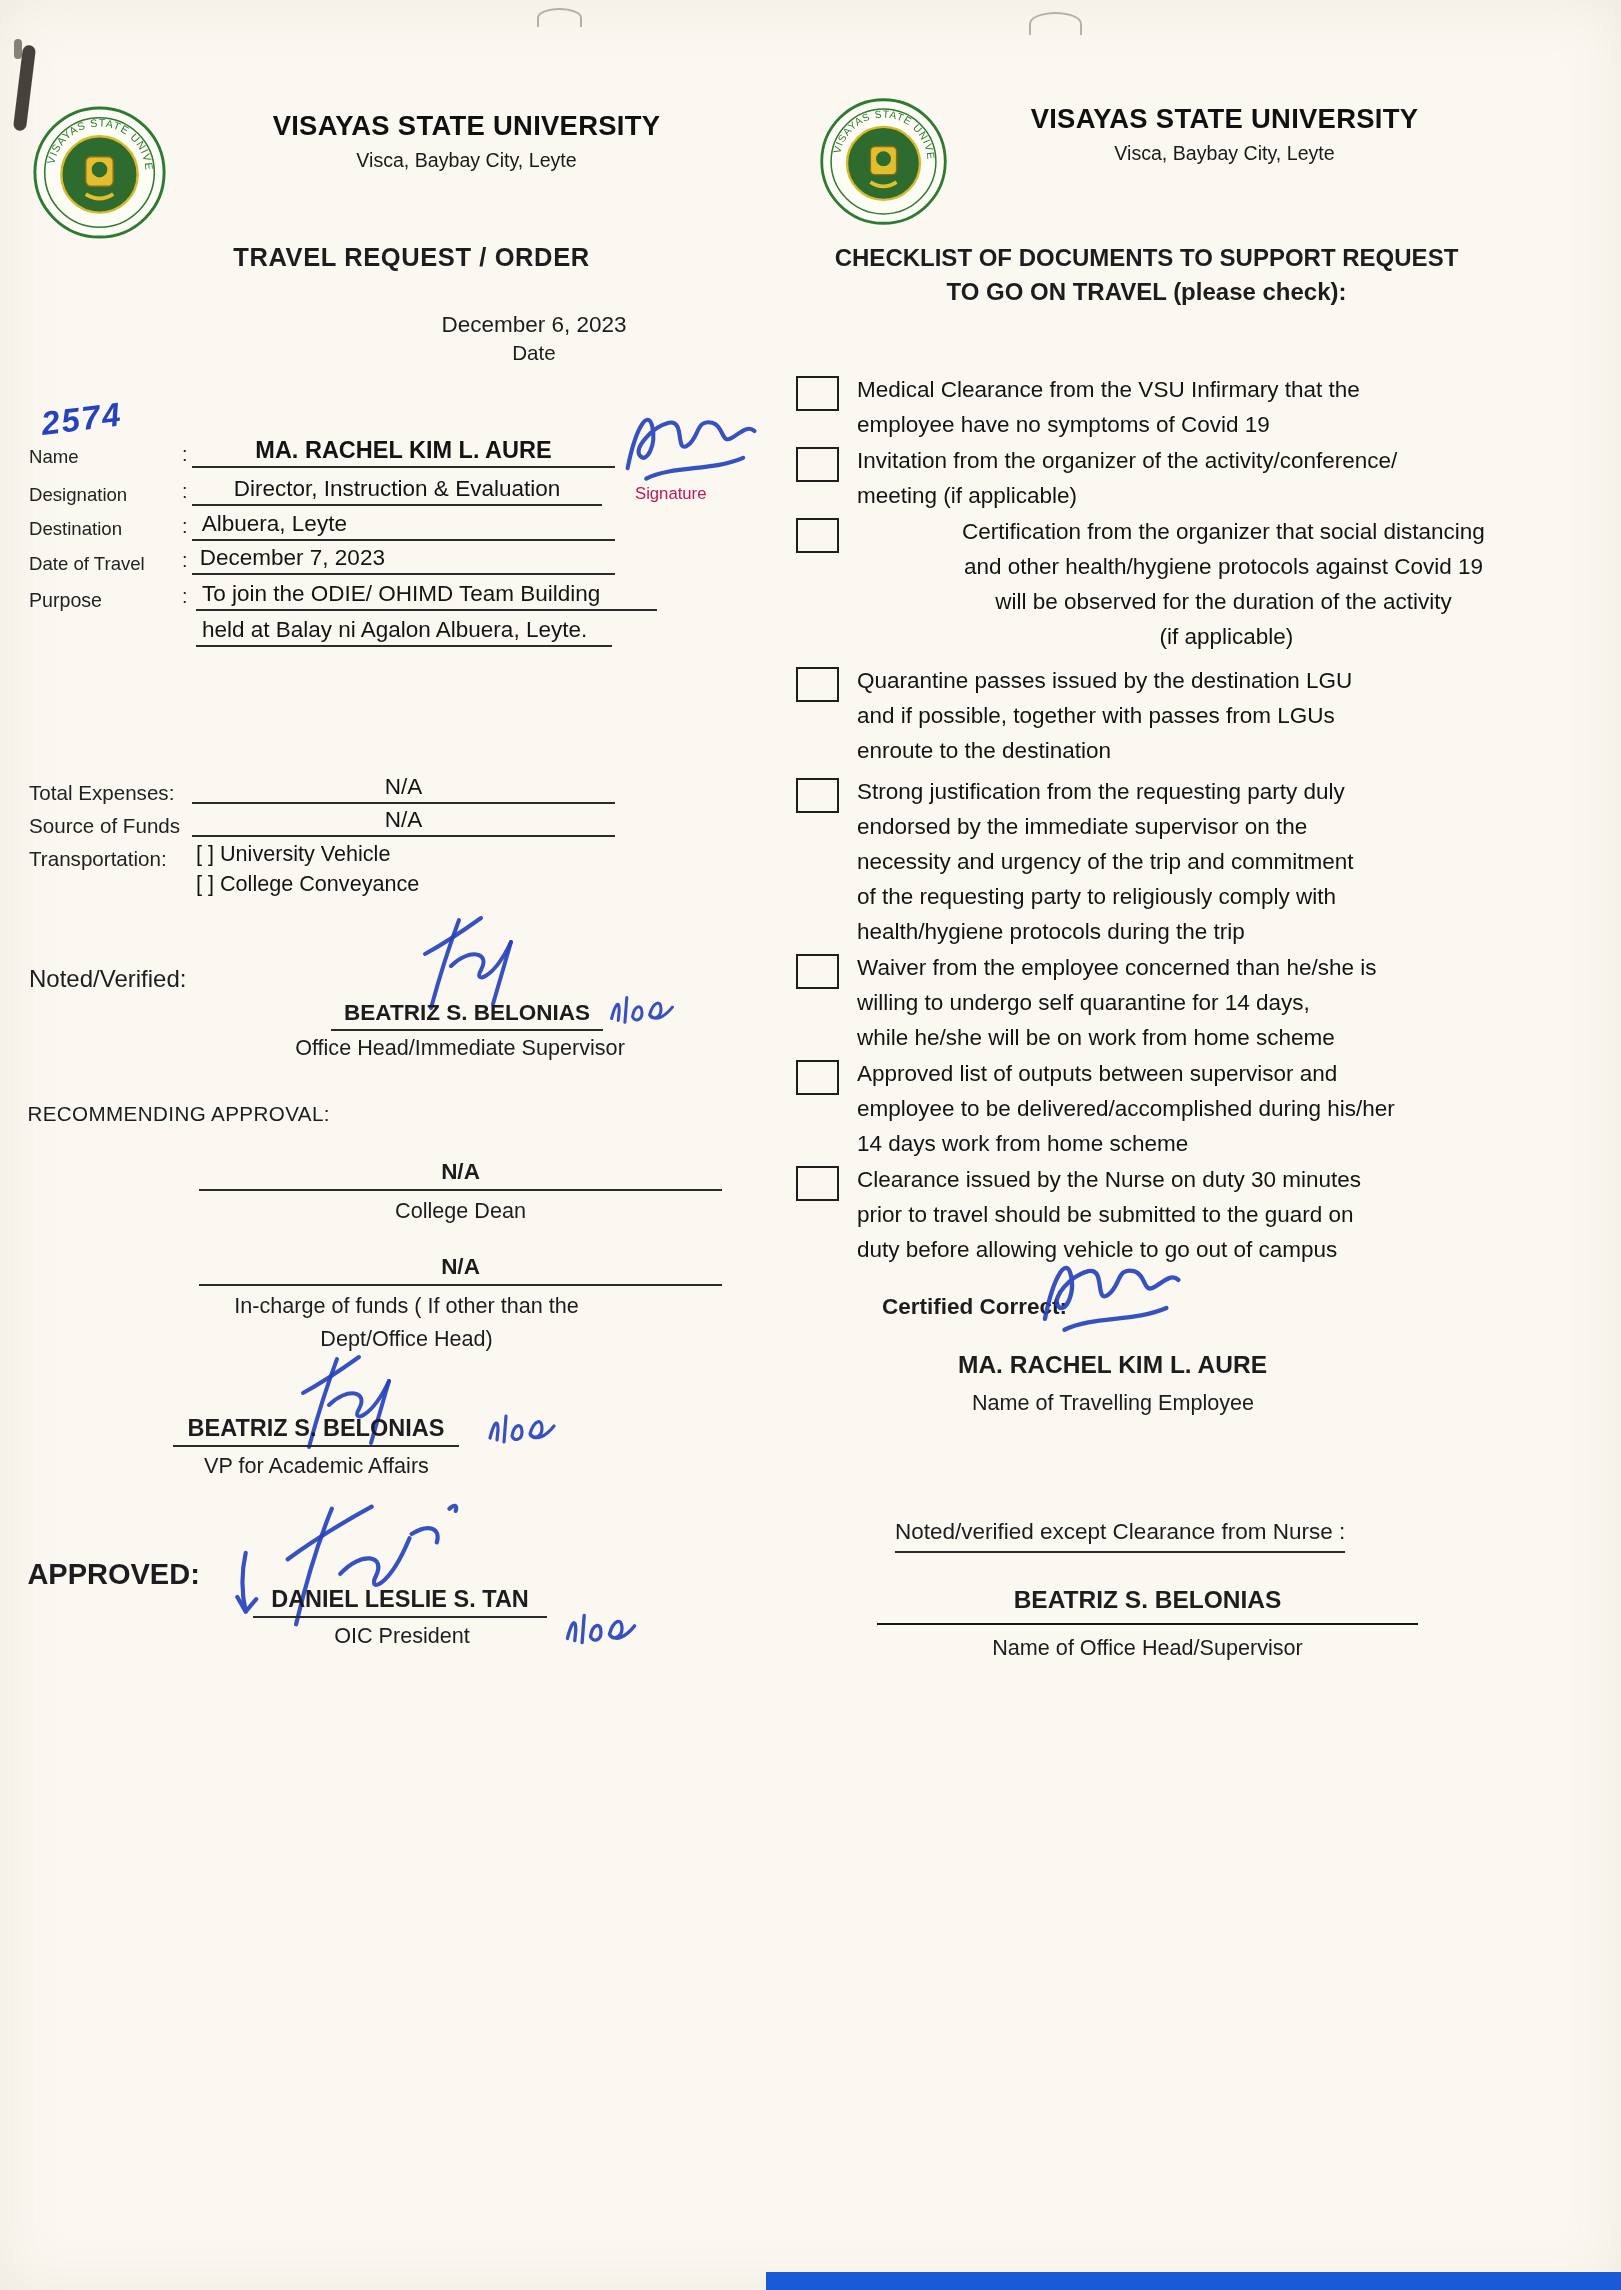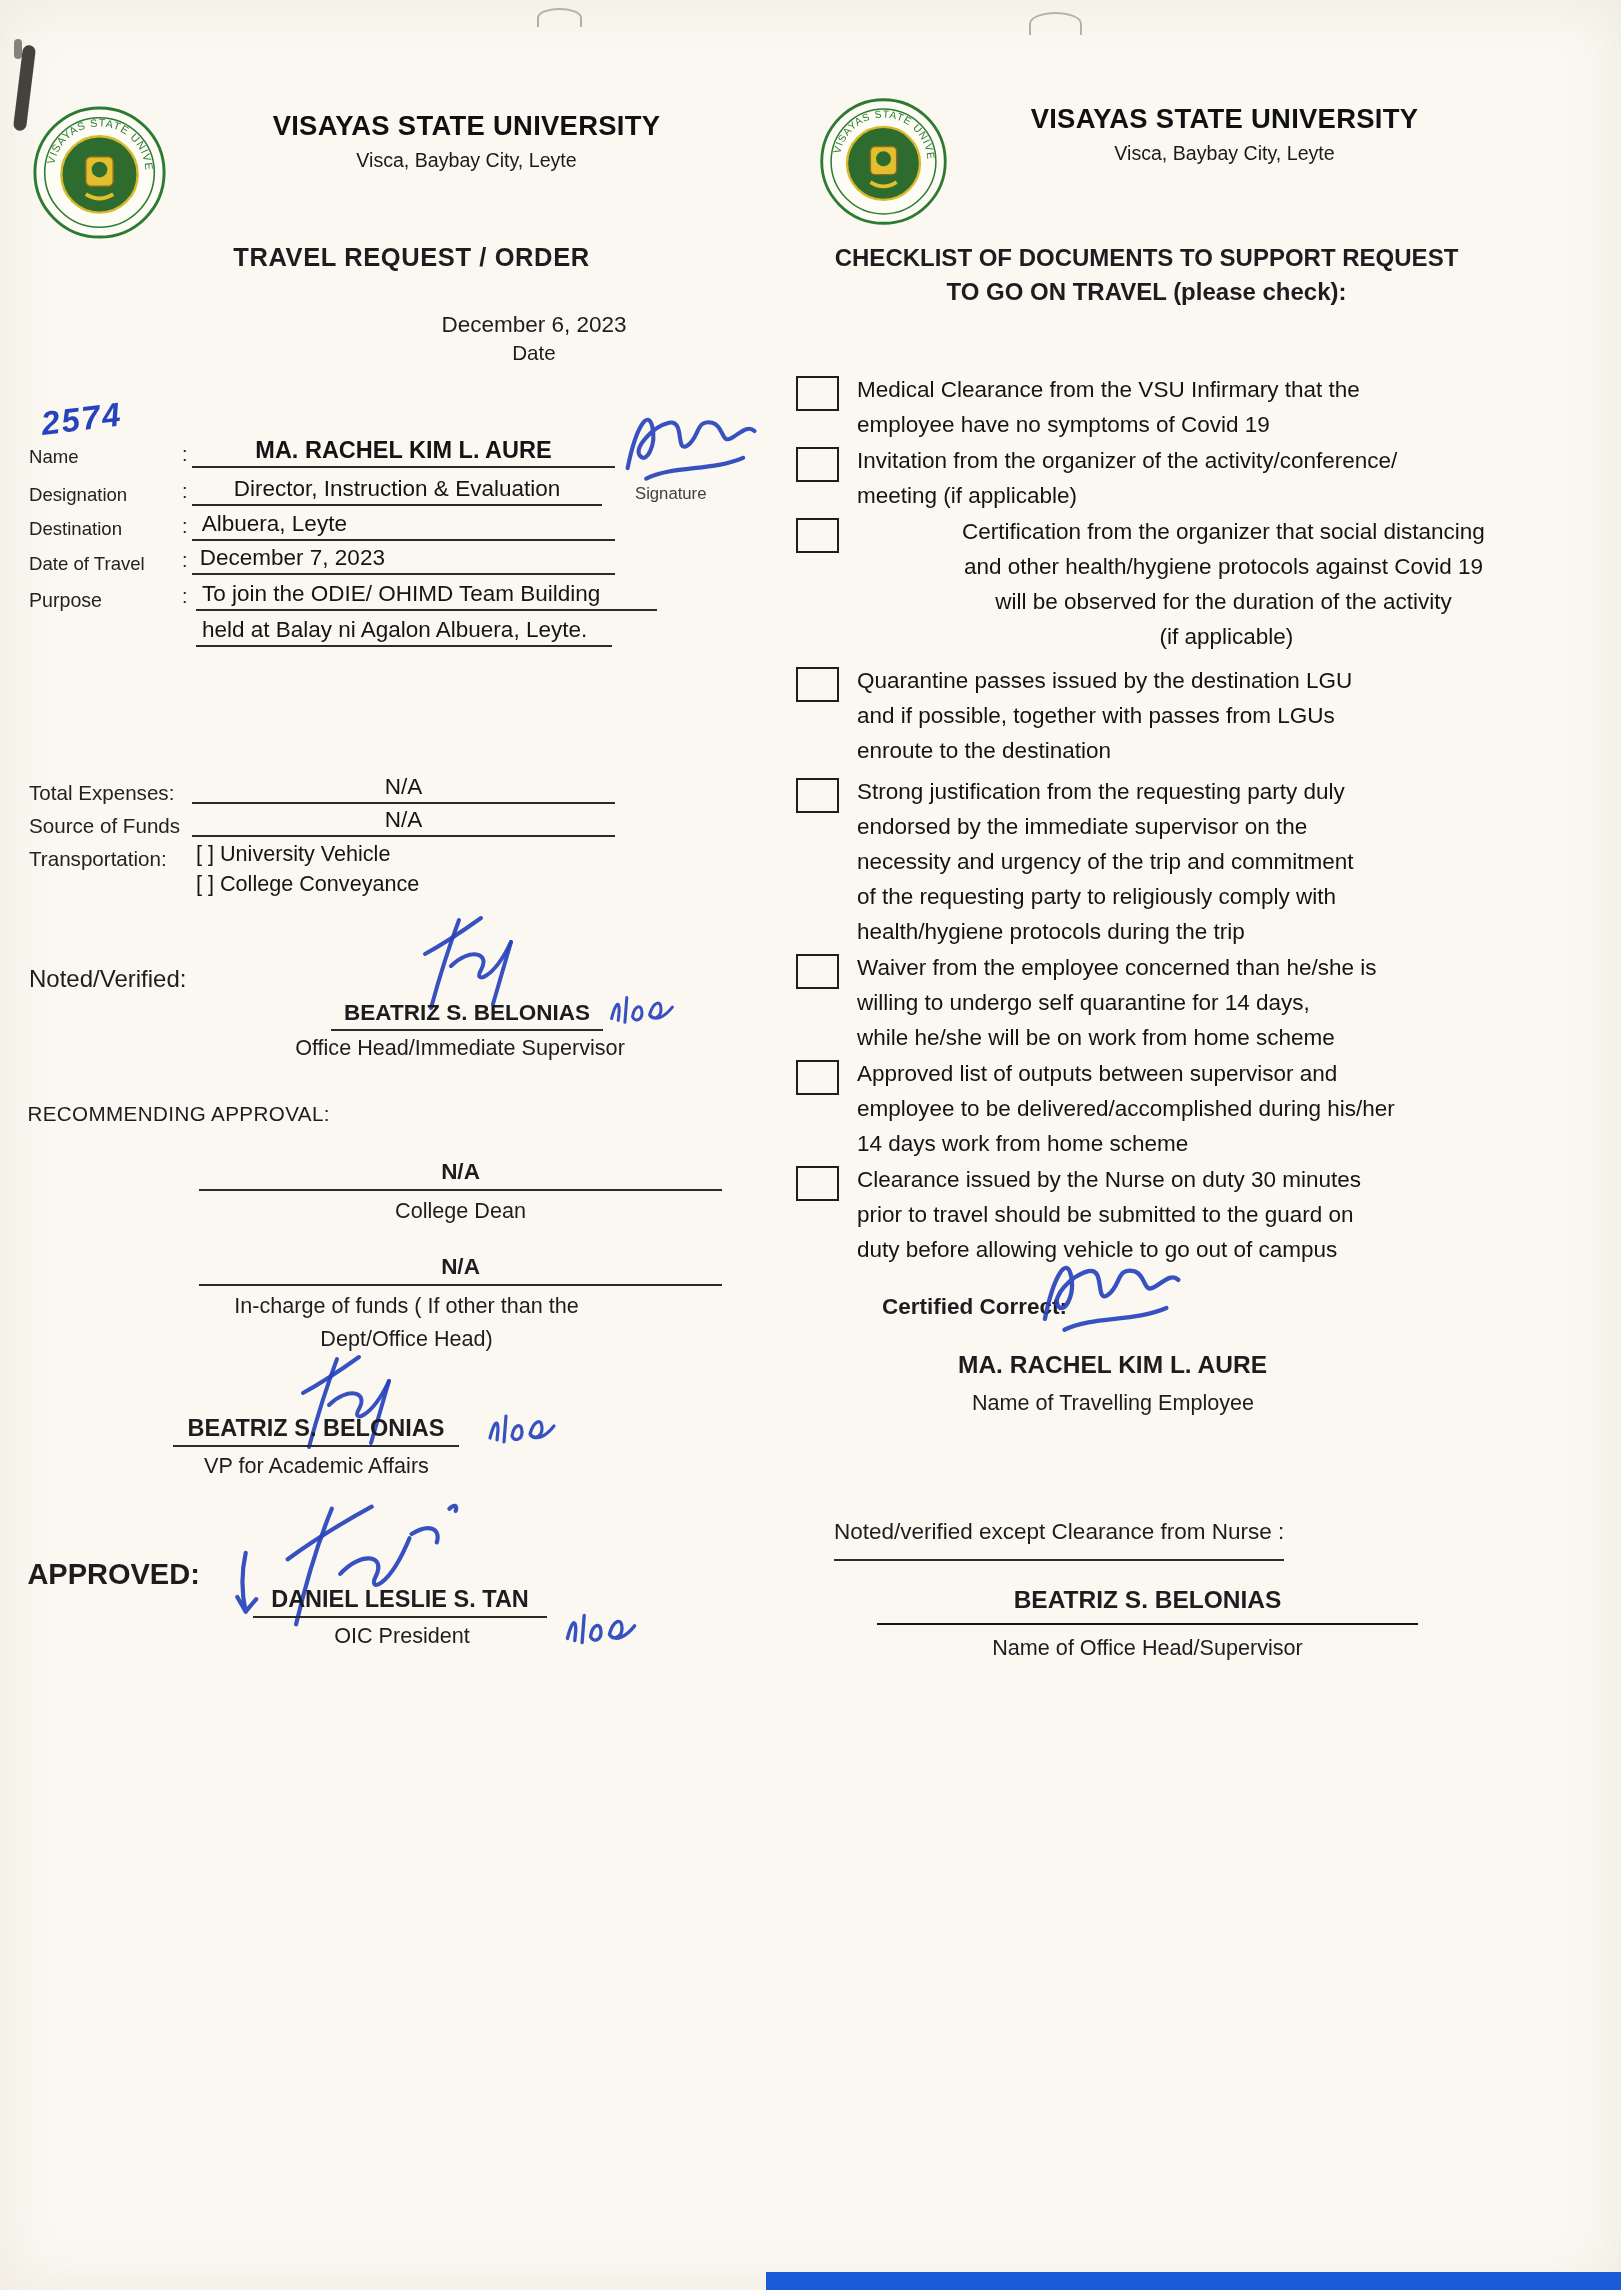--- a/index.html
+++ b/index.html
@@ -85,21 +85,21 @@
   <div class="val u c b" style="left:192px;top:437px;width:423px;font-size:23.5px;">MA. RACHEL KIM L. AURE</div>
 
   <svg class="abs sig" style="left:616px;top:396px" width="147" height="98" viewBox="0 0 140 95">
     <path d="M10,70 C18,30 30,12 34,30 C38,48 28,66 22,58 C16,50 34,30 50,26 C66,22 56,56 68,48 C80,40 76,22 92,26 C104,29 100,48 112,40 C120,35 127,28 133,34"></path>
     <path d="M28,80 C55,67 92,73 122,60"></path>
   </svg>
 
   <span class="lbl" style="left:29px;top:484px;">Designation</span>
   <span class="colon" style="left:182px;top:480px;">:</span>
   <div class="val u c" style="left:192px;top:476px;width:410px;">Director, Instruction &amp; Evaluation</div>
-  <span class="abs" style="left:635px;top:484px;font-size:16.7px;color:#404040;">Signature</span>
+  <span class="abs" style="left:635px;top:484px;font-size:16.7px;color:#be185d;">Signature</span>
 
   <span class="lbl" style="left:29px;top:518px;">Destination</span>
   <span class="colon" style="left:182px;top:515px;">:</span>
   <div class="val u" style="left:192px;top:511px;width:423px;padding-left:9.8px;">Albuera, Leyte</div>
 
   <span class="lbl" style="left:29px;top:553px;">Date of Travel</span>
   <span class="colon" style="left:182px;top:549px;">:</span>
   <div class="val u" style="left:192px;top:545px;width:423px;padding-left:7.8px;">December 7, 2023</div>
 
   <span class="lbl" style="left:29px;top:589px;font-size:19.6px;">Purpose</span>
@@ -274,21 +274,21 @@
   <span class="abs b" style="left:882px;top:1294px;font-size:22.5px;">Certified Correct:</span>
 
   <svg class="abs sig" style="left:1029px;top:1243px" width="162" height="103" viewBox="0 0 140 95">
     <path d="M10,70 C18,30 30,12 34,30 C38,48 28,66 22,58 C16,50 34,30 50,26 C66,22 56,56 68,48 C80,40 76,22 92,26 C104,29 100,48 112,40 C120,35 127,28 133,34"></path>
     <path d="M28,80 C55,67 92,73 122,60"></path>
   </svg>
 
   <div class="abs c b" style="left:887px;top:1351px;width:451px;font-size:24.5px;">MA. RACHEL KIM L. AURE</div>
   <div class="abs c" style="left:912px;top:1390px;width:402px;font-size:21.6px;">Name of Travelling Employee</div>
 
-  <span class="abs u" style="left:834px;top:1519px;font-size:22.5px;padding-bottom:14px;">Noted/verified except Clearance from Nurse :</span>
+  <span class="abs u" style="left:895px;top:1519px;font-size:22.5px;padding-bottom:6px;">Noted/verified except Clearance from Nurse :</span>
 
   <div class="abs c b" style="left:877px;top:1586px;width:541px;font-size:24.5px;">BEATRIZ S. BELONIAS</div>
   <div class="abs" style="left:877px;top:1623px;width:541px;height:0;border-top:2.9px solid #161616;"></div>
   <div class="abs c" style="left:975px;top:1635px;width:345px;font-size:21.6px;">Name of Office Head/Supervisor</div>
 
   <div class="abs" style="left:766px;top:2272px;width:855px;height:18.6px;background:var(--bar_blue,#1a5ad6);"></div>
 
 </div>
 
 

